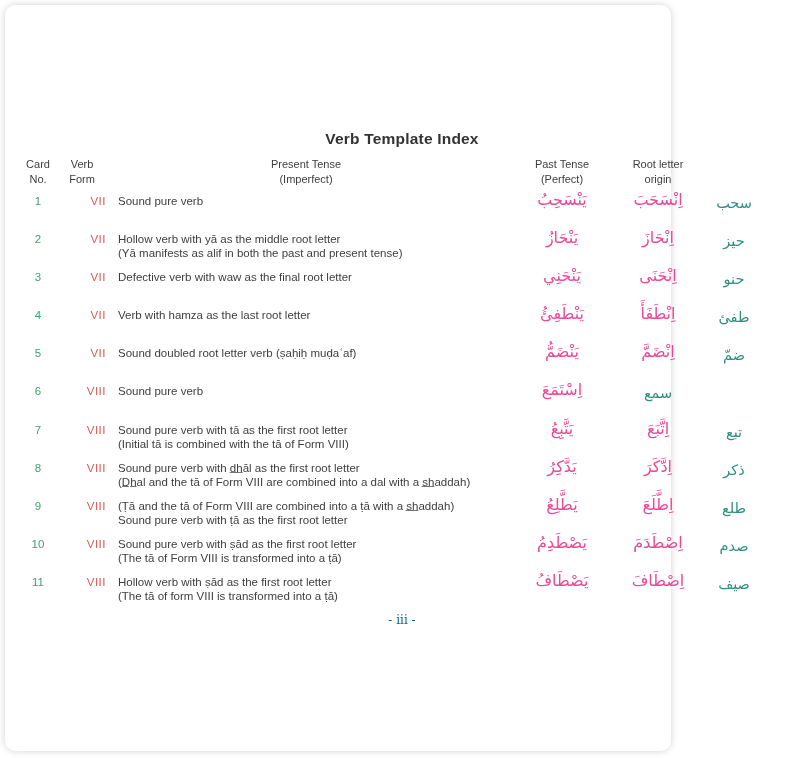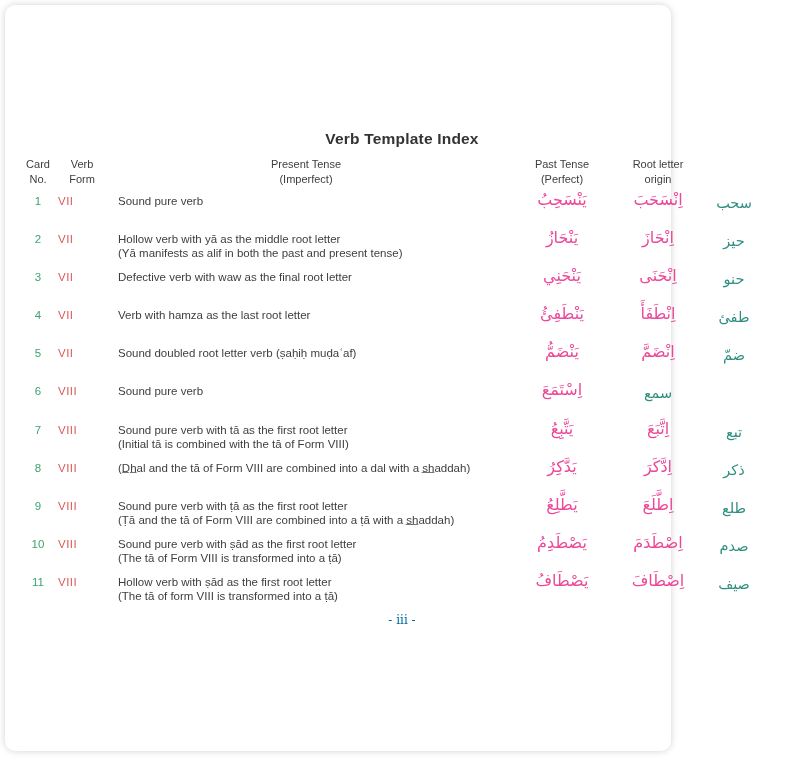--- a/index.html
+++ b/index.html
@@ -55,21 +55,21 @@
   .hdr .l { text-align: left; padding-left: 12px; }
   .rows { margin-top: 7px; }
   .trow { height: 38.1px; }
   .cell-card {
     text-align: center;
     font-size: 11.5px;
     padding-top: 1px;
     color: #3da26d;
   }
   .cell-form {
-    text-align: left;
+    text-align: right;
     font-size: 11.5px;
     padding-top: 1px;
     color: #d95b57;
     letter-spacing: 0.5px;
   }
   .cell-type {
     padding-left: 12px;
     font-size: 11.5px;
     line-height: 14px;
     color: #3e3e3e;
@@ -206,33 +206,34 @@
     </div>
     <div class="arabic">يَتَّبِعُ</div>
     <div class="arabic">اِتَّبَعَ</div>
     <div class="arabic cell-root">تبع</div>
   </div>
 
   <div class="grid-row trow">
     <div class="cell-card">8</div>
     <div class="cell-form">VIII</div>
     <div class="cell-type">
+      <div>Sound pure verb with d̲h̲āl as the first root letter</div>
       <div>(D̲h̲al and the tā of Form VIII are combined into a dal with a s̲h̲addah)</div>
     </div>
     <div class="arabic">يَدَّكِرُ</div>
     <div class="arabic">اِدَّكَرَ</div>
     <div class="arabic cell-root">ذكر</div>
   </div>
 
   <div class="grid-row trow">
     <div class="cell-card">9</div>
     <div class="cell-form">VIII</div>
     <div class="cell-type">
+      <div>(Ṭā and the tā of Form VIII are combined into a ṭā with a s̲h̲addah)</div>
       <div>Sound pure verb with ṭā as the first root letter</div>
-      <div>(Ṭā and the tā of Form VIII are combined into a ṭā with a s̲h̲addah)</div>
     </div>
     <div class="arabic">يَطَّلِعُ</div>
     <div class="arabic">اِطَّلَعَ</div>
     <div class="arabic cell-root">طلع</div>
   </div>
 
   <div class="grid-row trow">
     <div class="cell-card">10</div>
     <div class="cell-form">VIII</div>
     <div class="cell-type">

